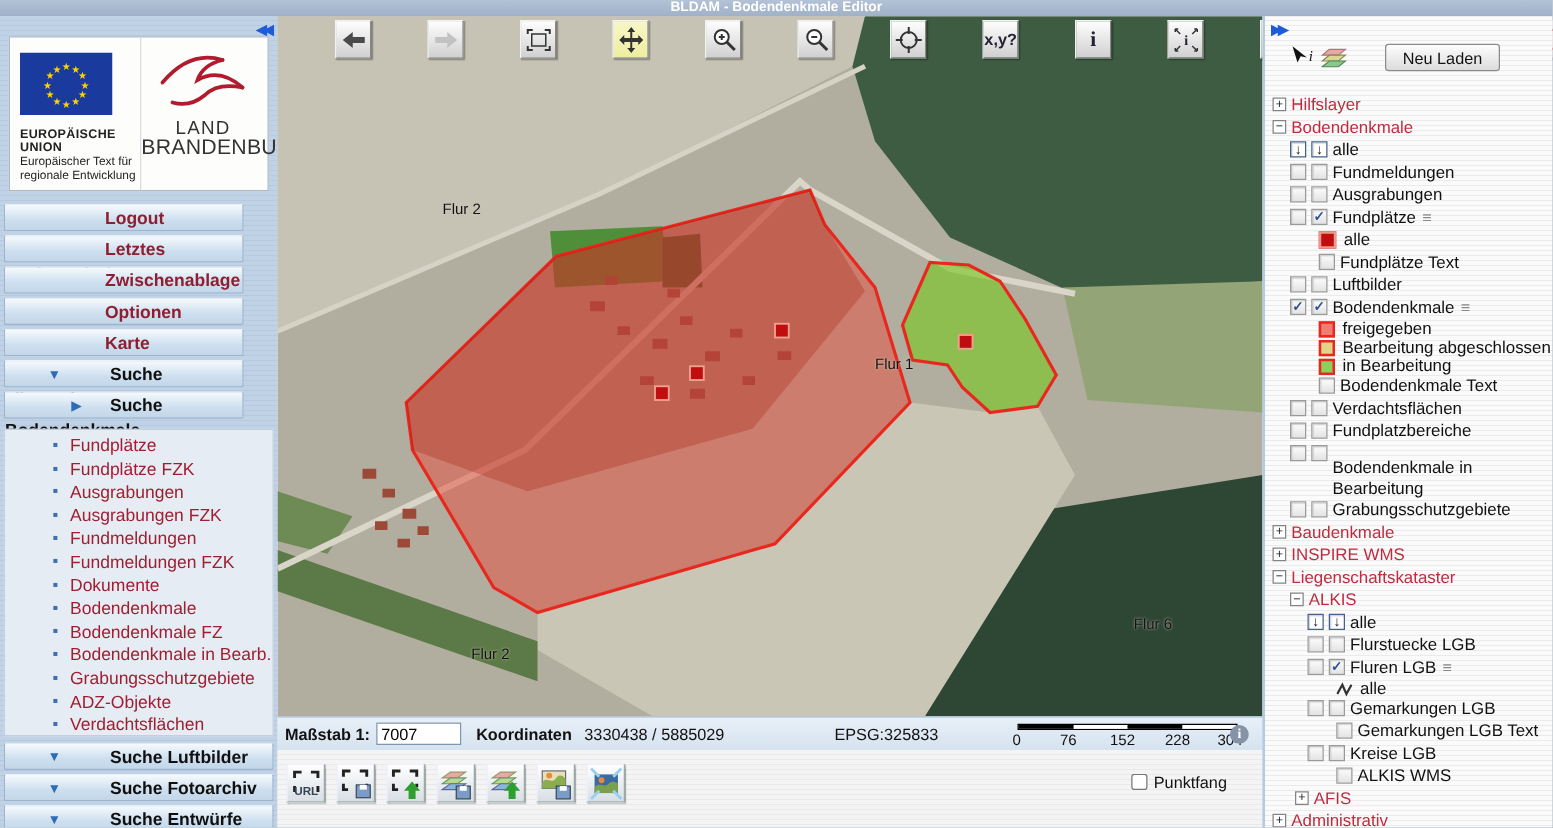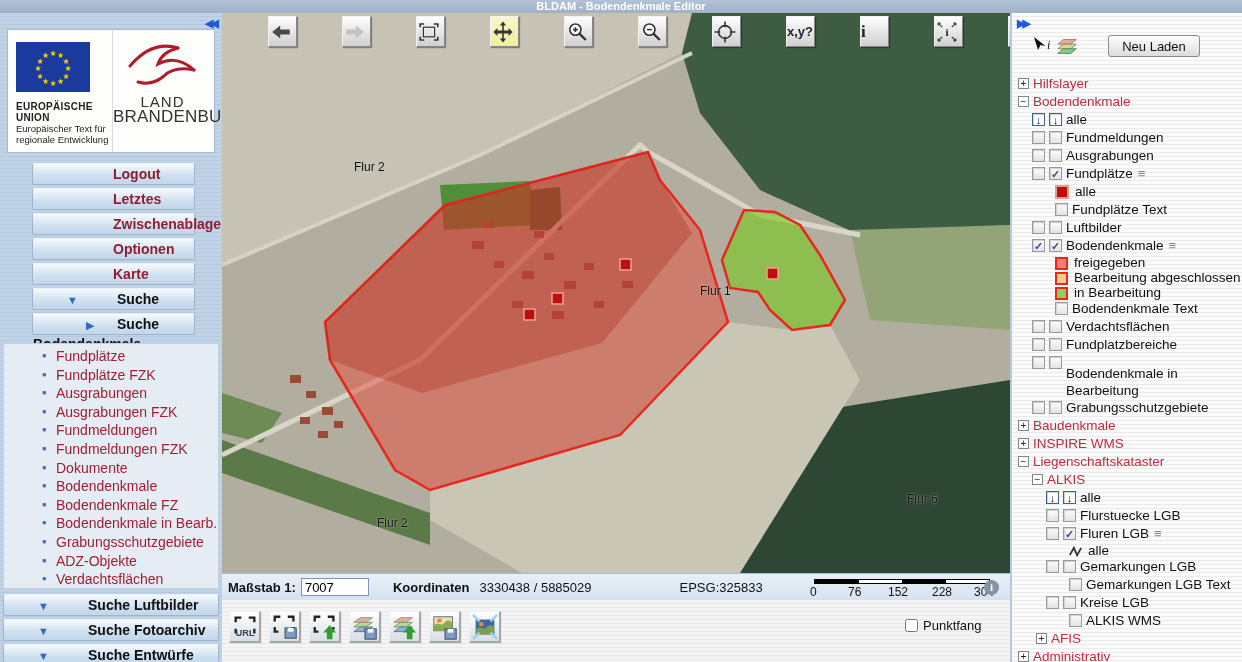--- a/index.html
+++ b/index.html
@@ -21,21 +21,21 @@
   .logo-panel { position:absolute; left:7px; top:16px; width:208px; height:124px;
     background:#fdfdfb; border:1px solid #aab8c8; display:flex; }
   .eu-box { width:104px; padding:12px 0 0 8px; }
   .eu-text { font-size:9.5px; color:#222; line-height:11px; margin-top:5px; }
   .eu-text .l1 { font-size:10px; font-weight:bold; letter-spacing:0.3px; }
   .lb-box { width:100px; text-align:center; padding-top:8px; border-left:1px solid #d8dde4; }
   .lb-text { color:#333; line-height:15px; }
   .lb-text .l1 { font-size:15px; letter-spacing:1px; }
   .lb-text .l2 { font-size:17px; letter-spacing:0.2px; }
 
-  .menu { position:absolute; top:147px; left:0; width:198px;padding-left:29px; }
+  .menu { position:absolute; top:147px; left:0; width:198px; }
   .menu-btn, .hdr { display:block; position:relative; margin:3px 3px 0 3px; height:22px;
     background:linear-gradient(#f6fafd,#cddfef 60%,#c3d7ea);
     border:1px solid #9db4cc; border-top-color:#e8f1f8; border-radius:2px;
     font-size:14px; line-height:20px; cursor:pointer; }
   .menu-btn .lbl { color:#8f1f30; font-weight:bold; padding-left:80px; }
   .hdr .lbl { color:#101010; font-weight:bold; padding-left:84px; }
   .tri { position:absolute; top:1px; left:34px; color:#2e6bb8; font-size:11px; }
   .hdr.sub .tri { left:53px; }
   .subpanel { position:absolute; top:330px; left:3px; width:216px; height:246px;
     background:#e6ecf3; border:1px solid #c2cfdd; padding-top:3px; }
@@ -47,21 +47,21 @@
 
   
   .mapcol { width:788px; height:649px; position:relative; background:#dfe9f3; }
   .map-canvas { position:absolute; left:0; top:0; width:788px; height:560px; cursor:crosshair; }
   .map-label { position:absolute; font-size:12px; color:#111; text-shadow:0 0 2px #cfcabc; }
 
   .maptoolbar { position:absolute; left:2px; top:3px; display:flex; }
   .tbtn { width:29px; height:31px; margin-right:1px; background:linear-gradient(#fefefe,#d0d0d0);
     border:1px solid #888; border-top-color:#f2f2f2; border-left-color:#f2f2f2;
     box-shadow:1px 1px 1px rgba(0,0,0,0.35); cursor:pointer;
-    display:flex; align-items:center; justify-content:flex-start;
+    display:flex; align-items:center; justify-content:center;
     font-size:13px; font-weight:bold; color:#223;margin-left:44px; }
   .tbtn.active { background:linear-gradient(#f7f7c8,#eeeea0); }
   .tbtn.disabled { cursor:default; }
   .tbtn .tI { font-size:17px; font-family:"Liberation Serif",serif; color:#223; }
   .tbtn .tT { font-size:16px; color:#c23; font-family:"Liberation Serif",serif; }
 
   
   .statusbar { position:absolute; left:0; top:560px; width:788px; height:27px;
     background:linear-gradient(#e8f0f8,#d5e2ef); border-top:1px solid #a8bccf;
     font-size:13px; color:#111; display:flex; align-items:center; }
@@ -360,21 +360,21 @@
         <div class="tbtn">
             <svg width="24" height="24" viewBox="0 0 30 30">
               <path d="M9 4l13 11-8 1 4 8-3 2-4-8-5 6z" fill="#faeeee" stroke="#c44" stroke-width="1.6"></path>
             </svg>
           </div>
       </div>
 
       <div class="statusbar">
         <b class="sb-label">Maßstab 1:</b>
         <input class="scale-input" type="text" value="7007" style="">
-        <b style="margin-left:24px;">Koordinaten</b>
+        <b style="margin-left:12px;">Koordinaten</b>
         <span style="margin-left:10px;">3330438 / 5885029</span>
         <span style="margin-left:40px;padding-left:48px;">EPSG:325833</span>
         <div class="sbar-wrap">
           <div class="sbar">
             <div class="seg b"></div>
               <div class="seg w"></div>
               <div class="seg b"></div>
               <div class="seg w"></div>
           </div>
           <div class="ticks">

